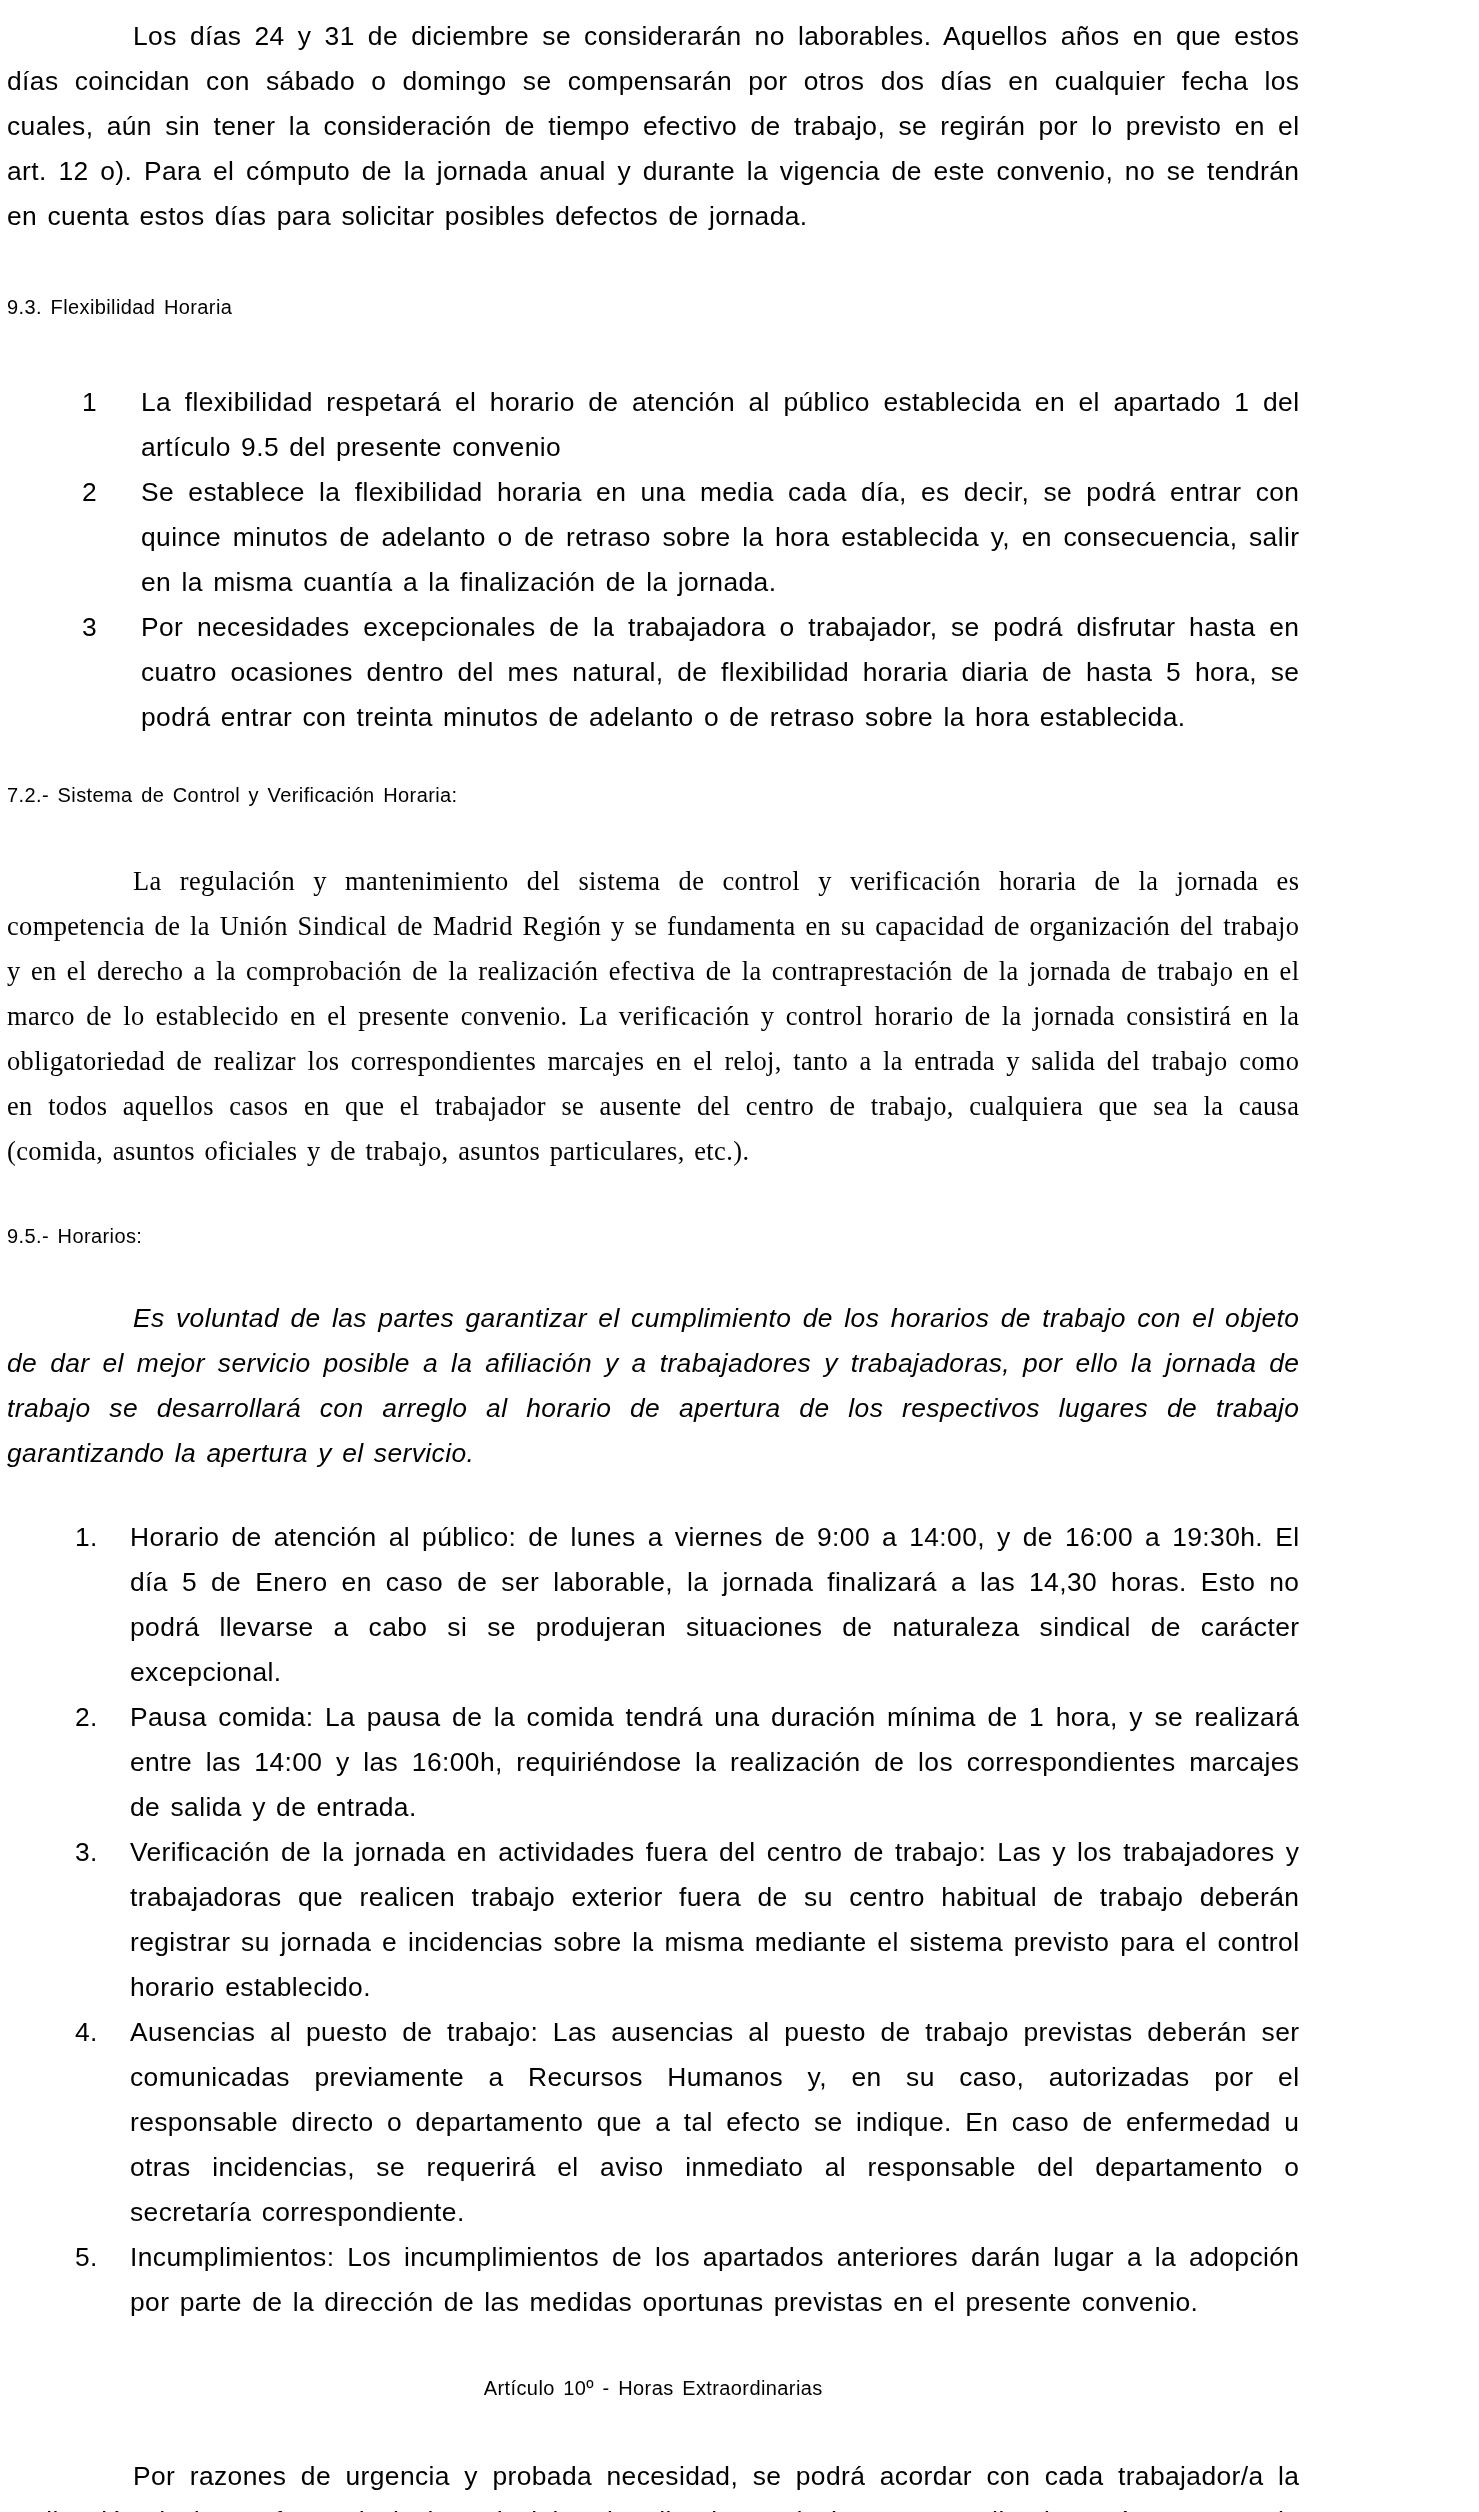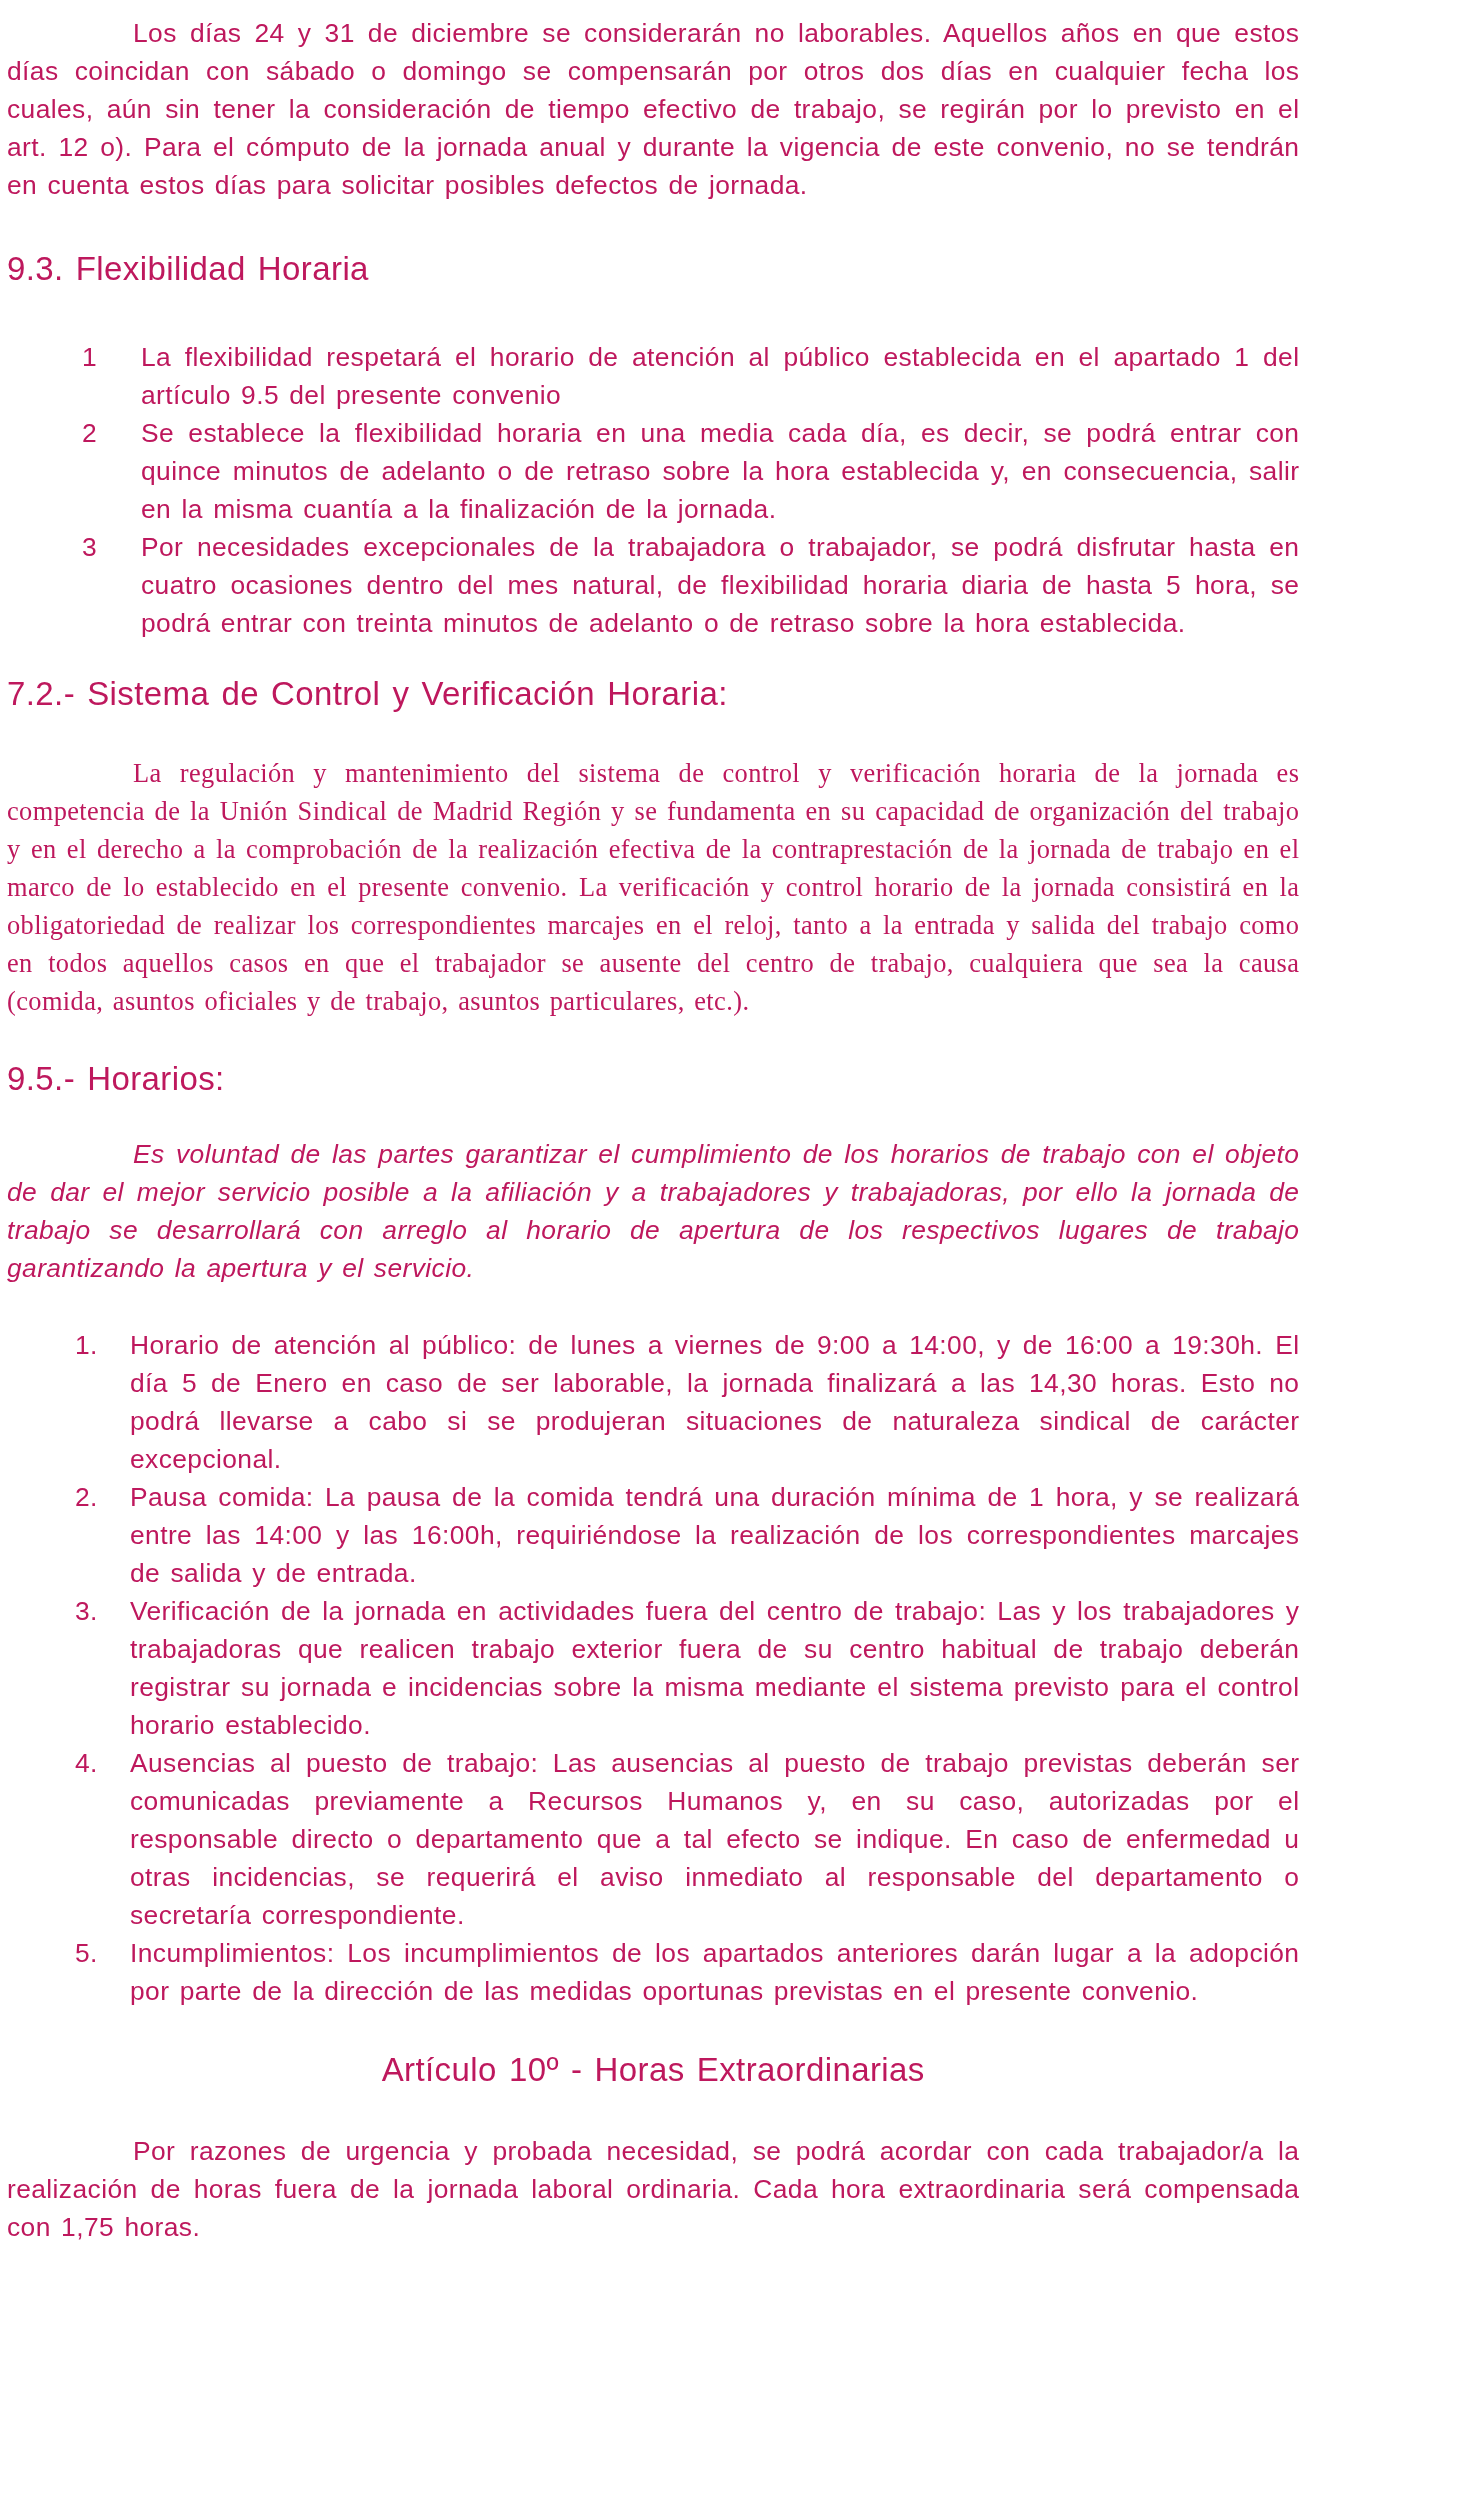--- a/index.html
+++ b/index.html
@@ -2,39 +2,39 @@
 <html lang="es" style="font-size:14px"><head>
 <meta charset="utf-8">
 <style>
   * { box-sizing: border-box; }
   html, body { margin: 0; padding: 0; background: #ffffff; }
   .page {
     position: relative;
     width: 1310px;
     height: 2512px;
     background: #ffffff;
-    color: #be185d;
+    color: #000000;
     font-family: "Liberation Sans", "DejaVu Sans", sans-serif;
     font-size: 26.4px;
-    line-height: 38px;
+    line-height: 45px;
     letter-spacing: 0.4px;
     word-spacing: 2.6px;
     padding: 14px 10.6px 0 7px;
     overflow: hidden;
   }
   .para {
     margin: 0;
     text-align: justify;
   }
   .indent { text-indent: 126px; }
   .heading {
     margin: 0;
     text-align: left;
     font-weight: normal;
-    font-size: 33px;
+    font-size: 20px;
   }
   .list { margin: 0; padding: 0; }
   .list-item { display: flex; align-items: flex-start; }
   .list-item .item-text { flex: 1 1 auto; text-align: justify; min-width: 0; }
   .list-a .marker { flex: 0 0 59px; margin-left: 75px; }
   .list-b .marker { flex: 0 0 55px; margin-left: 68px; }
   .mt-h93  { margin-top: 46px; }
   .mt-la   { margin-top: 50px; }
   .mt-h94  { margin-top: 33px; }
   .mt-p94  { margin-top: 41px; font-family: Liberation Serif, serif; }

